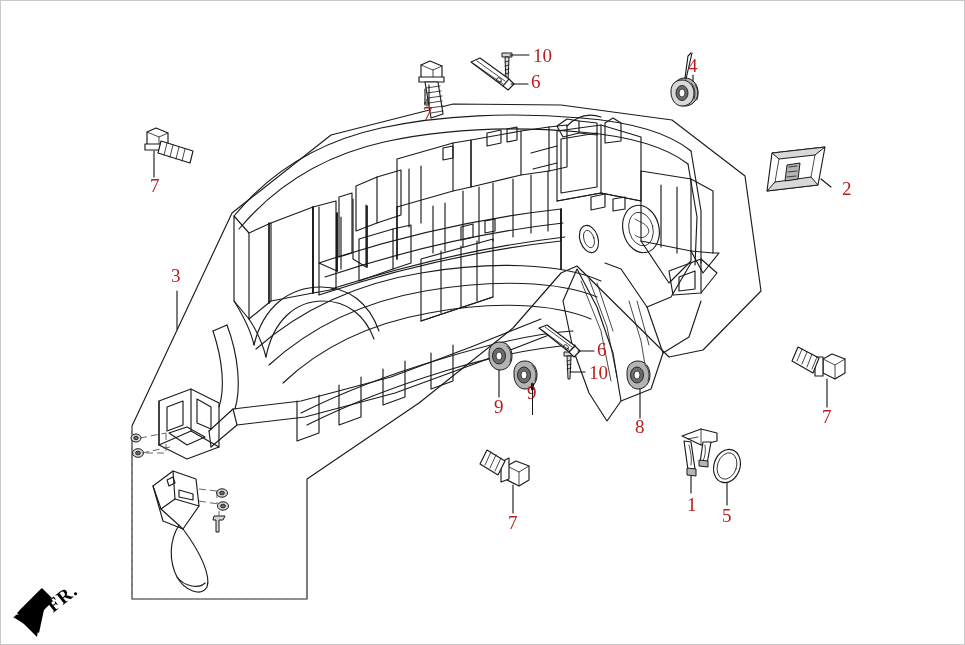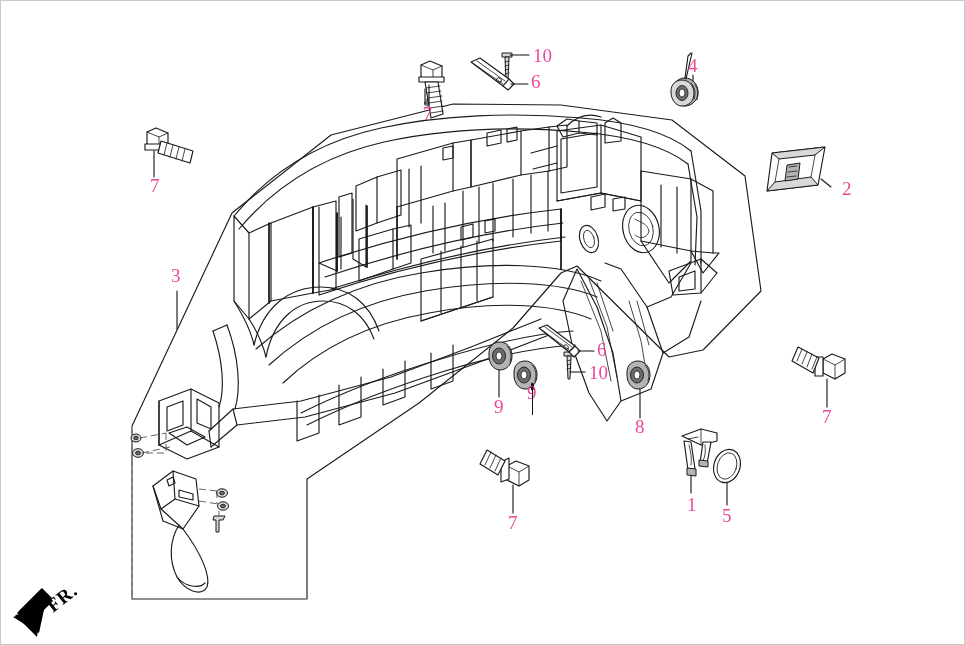--- a/index.html
+++ b/index.html
@@ -11,21 +11,21 @@
     background:#ffffff;
     border:1px solid #c9c9c9;
     box-sizing:border-box;
     overflow:hidden;
   }
   #artboard{position:absolute;left:0;top:0;width:965px;height:645px;}
   .callout{
     position:absolute;
     font-family:"Liberation Serif", serif;
     font-size:19px;
-    color:#ec4899;
+    color:#b91c1c;
     line-height:1;
     user-select:none;
     white-space:nowrap;
   }
   .fr-label{
     position:absolute;
     font-family:"Liberation Serif", serif;
     font-size:19px;
     font-weight:600;
     color:#000;

